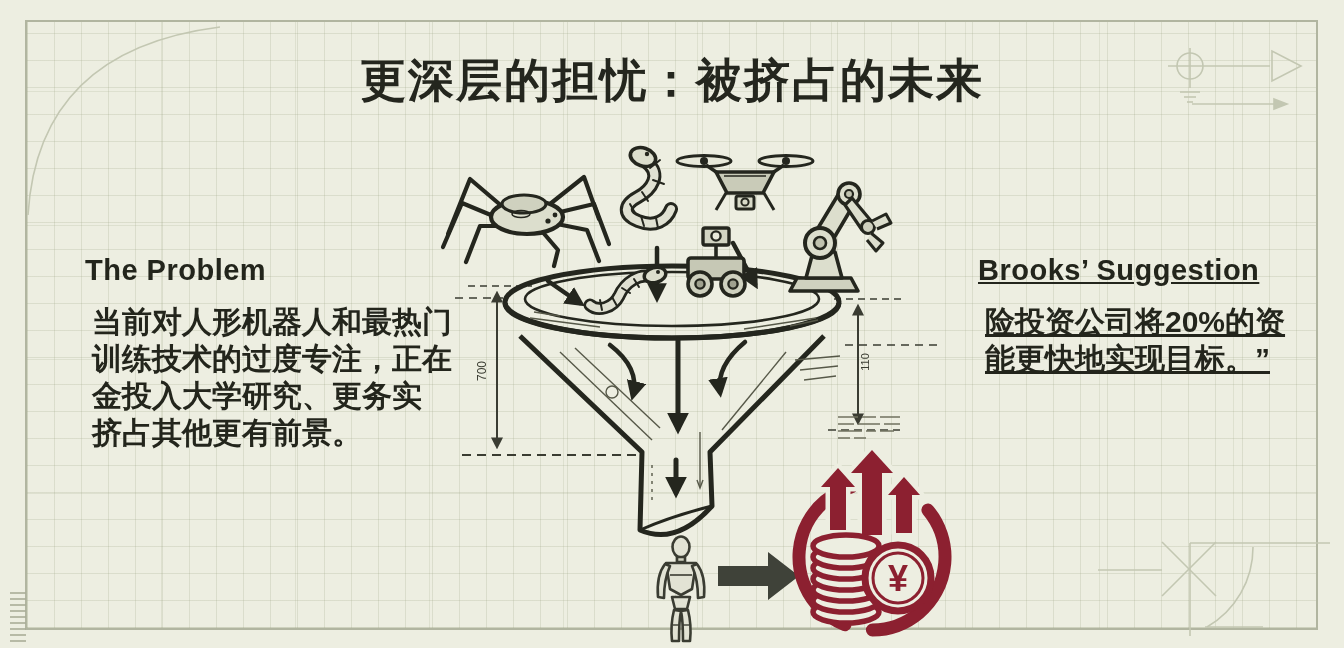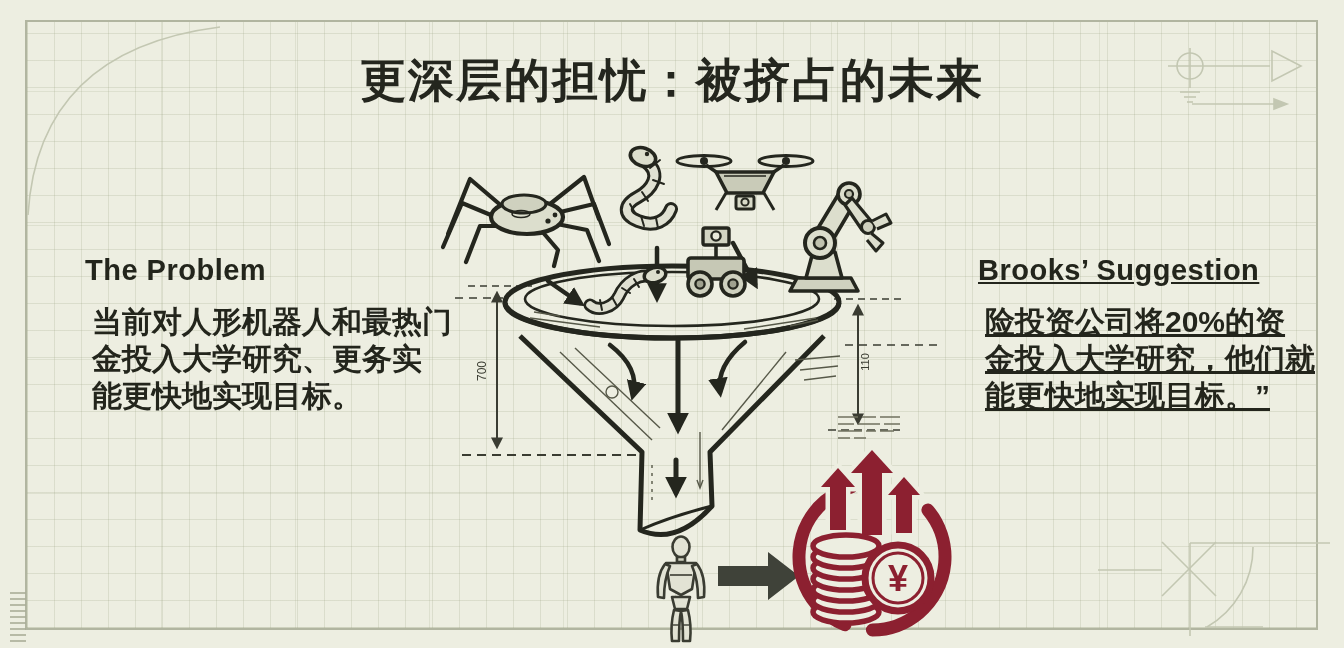--- a/index.html
+++ b/index.html
@@ -37,28 +37,28 @@
 </head>
 <body>
 
 <div class="frame"></div>
 
 <div class="title">更深层的担忧：被挤占的未来</div>
 
 <div class="textblock block-left">
   <h2>The Problem</h2>
   <div class="line">当前对人形机器人和最热门</div>
+  <div class="line">训练技术的过度专注，正在</div>
   <div class="line">金投入大学研究、更务实</div>
-  <div class="line">能更快地实现目标。</div>
+  <div class="line">挤占其他更有前景。</div>
 </div>
 
 <div class="textblock block-right">
   <h2>Brooks’ Suggestion</h2>
   <div class="line">险投资公司将20%的资</div>
-  <div class="line">金投入大学研究，他们就</div>
   <div class="line">能更快地实现目标。”</div>
 </div>
 
 <svg width="1344" height="648" viewBox="0 0 1344 648">
   <defs>
     <marker id="ah" viewBox="0 0 10 10" refX="7" refY="5" markerWidth="4.4" markerHeight="4.4" orient="auto-start-reverse">
       <path d="M0,0 L10,5 L0,10 Z" fill="#24261e"></path>
     </marker>
     <marker id="dah" viewBox="0 0 10 10" refX="8" refY="5" markerWidth="6" markerHeight="6" orient="auto-start-reverse">
       <path d="M0,0 L10,5 L0,10 Z" fill="#3a3c32"></path>

